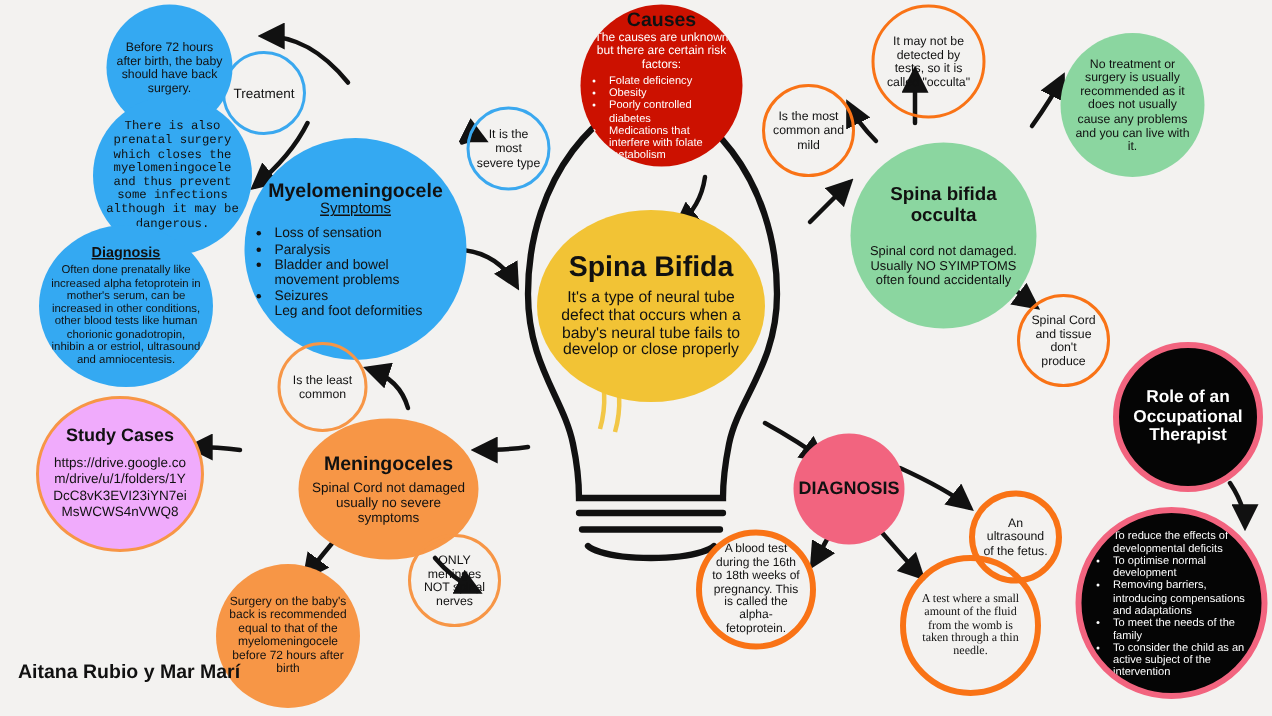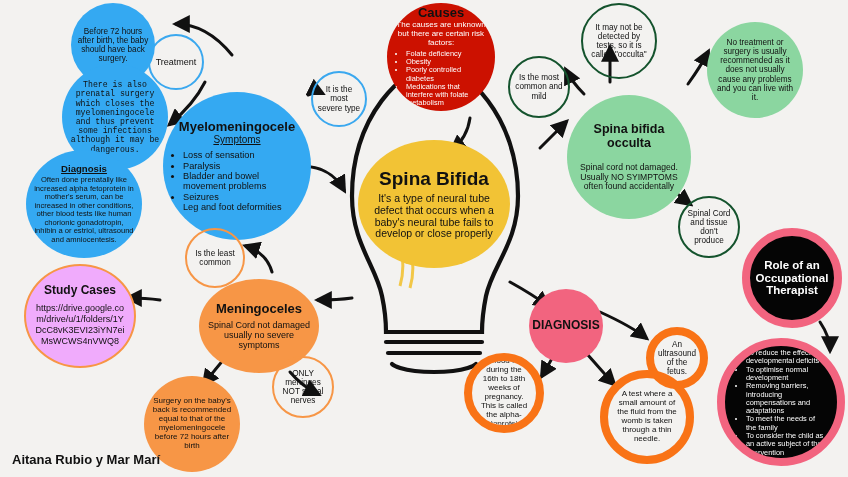--- a/index.html
+++ b/index.html
@@ -52,29 +52,29 @@
   .fill-blue   { background: #34a9f2; }
   .fill-red    { background: #cc1100; }
   .fill-green  { background: #8bd6a0; }
   .fill-orange { background: #f79646; }
   .fill-purple { background: #f0abfc; }
   .fill-pink   { background: #f2647f; }
   .fill-black  { background: #050505; color: #fff; }
 
   
   .ring-blue   { border: 2px solid #3aa8ef; }
-  .ring-green  { border: 2px solid #14532d; }
+  .ring-green  { border: 2px solid #f97316; }
   .ring-orange { border: 2px solid #f79646; }
-  .ring-pink   { border: 8px solid #f97316; }
+  .ring-pink   { border: 4px solid #f97316; }
   .underline { text-decoration: underline; }
 
   #author {
     position: absolute;
     left: 12px;
-    top: 452px;
+    top: 440px;
     font-size: 13px;
     font-weight: bold;
     color: #111;
   }
 </style>
 </head>
 <body>
 
 <div id="canvas">
 
@@ -220,21 +220,21 @@
 
   <div class="node ring-pink" style="left:646px; top:327px; width:62px; height:62px; padding:5px;">
     <span style="font-size:8.2px;">An ultrasound of the fetus.</span>
   </div>
 
   <div class="node ring-pink" style="left:464px; top:353px; width:80px; height:80px; padding:6px;">
     <span style="font-size:8px;">A blood test during the 16th to 18th weeks of pregnancy. This is called the alpha-fetoprotein.</span>
   </div>
 
   <div class="node ring-pink" style="left:600px; top:370px; width:94px; height:94px; padding:7px;">
-    <span style="font-size:8px;">A test where a small amount of the fluid from the womb is taken through a thin needle.</span>
+    <span style="font-size:8px;font-family:Liberation Serif, serif;">A test where a small amount of the fluid from the womb is taken through a thin needle.</span>
   </div>
 
   <div class="node fill-orange" style="left:199px; top:279px; width:120px; height:94px; padding:8px;">
     <span class="title" style="font-size:13px; margin-bottom:4px;">Meningoceles</span>
     <span style="font-size:9px;">Spinal Cord not damaged usually no severe symptoms</span>
   </div>
 
   <div class="node ring-orange" style="left:185px; top:228px; width:60px; height:60px; padding:5px;">
     <span style="font-size:8.2px;">Is the least common</span>
   </div>

